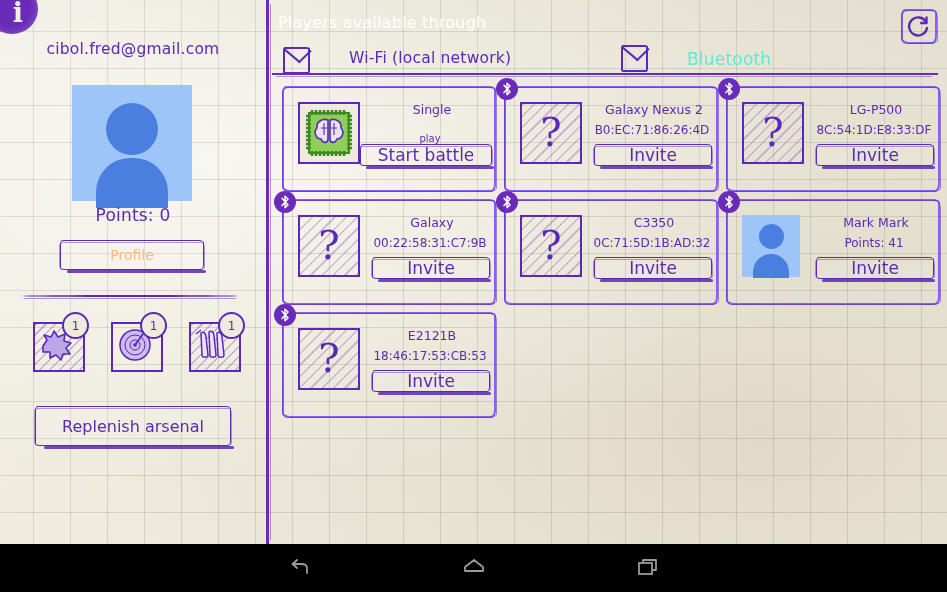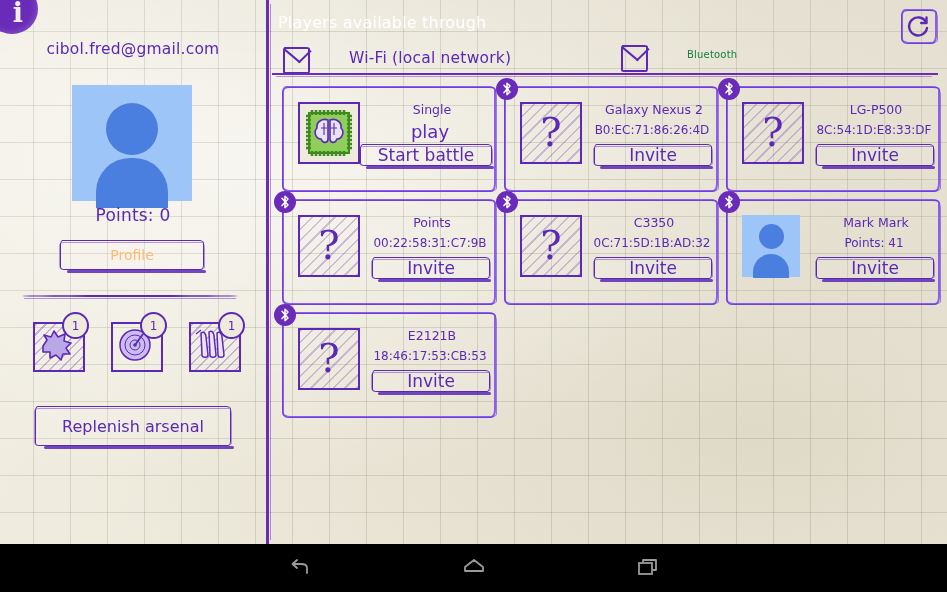--- a/index.html
+++ b/index.html
@@ -166,21 +166,21 @@
     border-radius:2px 4px 2px 4px / 4px 2px 4px 2px;
   }
   .chk:after{
     content:"";position:absolute;left:2px;top:-7px;width:19px;height:15px;
     border-right:2.6px solid #5b29b5;border-bottom:2.6px solid #5b29b5;
     transform:rotate(40deg) skewX(-6deg);
   }
   #chk-wifi{left:283px;top:47px;}
   #chk-bt{left:621px;top:45px;}
   #lbl-wifi{position:absolute;left:349px;top:49px;font-size:15.5px;color:#5b29b5;}
-  #lbl-bt{position:absolute;left:687px;top:49px;font-size:10px;color:#15803d;}
+  #lbl-bt{position:absolute;left:687px;top:49px;font-size:17px;color:#5eead4;}
   #hsep{
     position:absolute;left:272px;top:73px;width:666px;height:0;
     border-top:2.4px solid #6a2bb8;
   }
   #hsep:after{
     content:"";position:absolute;left:4px;top:1px;width:656px;
     border-top:1px solid rgba(106,43,184,.45);
   }
   #refresh-btn{
     position:absolute;left:901px;top:9px;width:36px;height:35px;
@@ -220,21 +220,21 @@
   .pcard .psub{
     position:absolute;left:78px;top:35px;width:136px;text-align:center;
     font-size:12px;color:#5b29b5;white-space:nowrap;
   }
   .pcard .act{
     position:absolute;left:88px;top:56px;width:118px;height:22px;
     font-size:17px;color:#5b29b5;
   }
   .pcard.single .act{left:76px;width:132px;}
   .pcard.single .pname{top:14px;}
-  .pcard.single .psub{top:33px;font-size:18px;}
+  .pcard.single .psub{top:45px;font-size:10px;}
 
   .bt-badge{
     position:absolute;left:-10px;top:-10px;width:22px;height:22px;
     border-radius:50%;background:#6A2BB8;
     display:flex;align-items:center;justify-content:center;
     z-index:5;
   }
 
   
   .chip{
@@ -403,21 +403,21 @@
         <div class="bt-badge">
           <svg width="14" height="16" viewBox="0 0 14 16">
             <path d="M4 4.2 L10 11 L7 13.6 L7 2.2 L10 5 L4 11.6" fill="none" stroke="#ffffff" stroke-width="1.5" stroke-linejoin="round" stroke-linecap="round"></path>
           </svg>
         </div>
         <div class="icon-slot">
           <div class="q-box">
             <span>?</span>
           </div>
         </div>
-        <div class="pname">Points</div>
+        <div class="pname">Galaxy</div>
         <div class="psub">00:22:58:31:C7:9B</div>
         <div class="act btn-box">
           <span>Invite</span>
         </div>
       </div>
       <div class="pcard hand-box" style="left: 222px; top: 113px;">
         <div class="bt-badge">
           <svg width="14" height="16" viewBox="0 0 14 16">
             <path d="M4 4.2 L10 11 L7 13.6 L7 2.2 L10 5 L4 11.6" fill="none" stroke="#ffffff" stroke-width="1.5" stroke-linejoin="round" stroke-linecap="round"></path>
           </svg>

